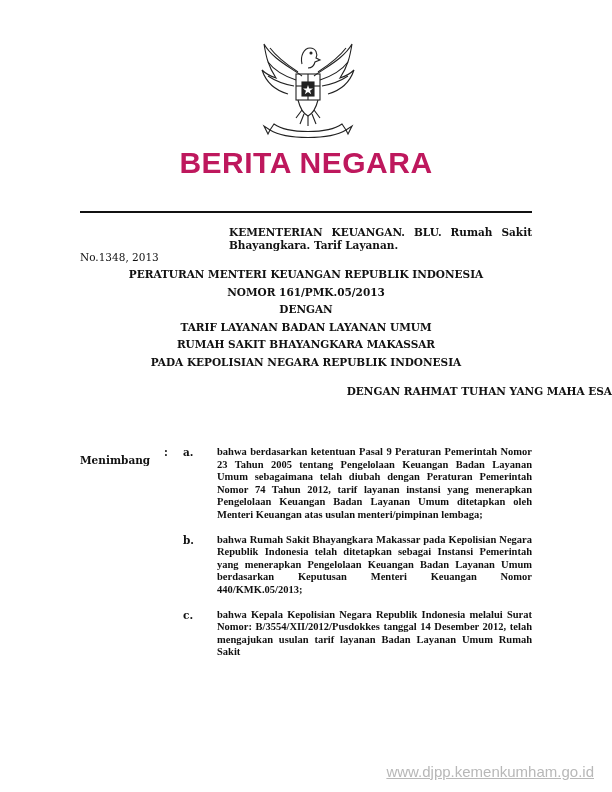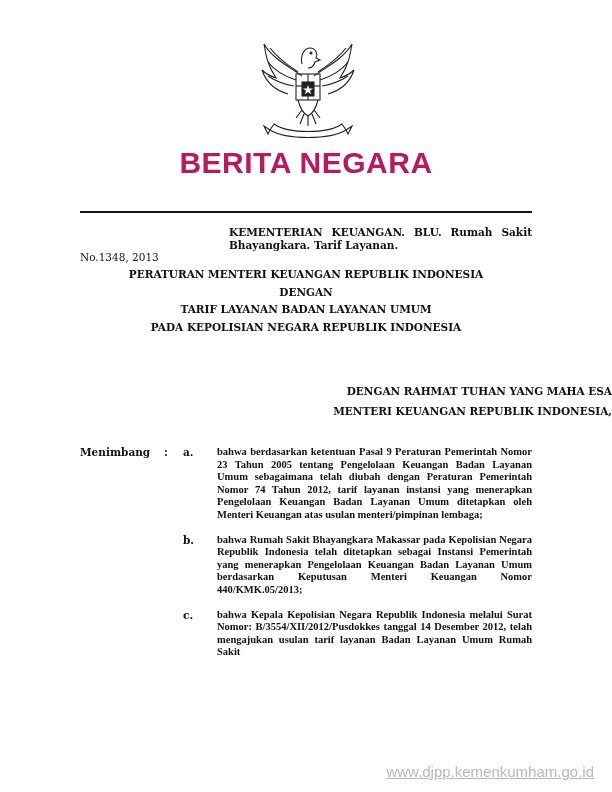--- a/index.html
+++ b/index.html
@@ -83,21 +83,21 @@
     .menimbang {
       position: absolute;
       top: 446px;
       left: 80px;
       width: 452px;
       font-weight: bold;
       font-size: 10.5px;
       line-height: 12.6px;
     }
     .mrow { position: relative; }
-    .mlabel { position: absolute; left: 0; top: 0; }
+    .mlabel { position: absolute; left: 0; top: 8px; }
     .mcolon { position: absolute; left: 84px; top: 0; }
     .item {
       position: relative;
       margin-left: 103px;
       padding-left: 34px;
       text-align: justify;
       margin-bottom: 12px;
     }
     .item .letter { position: absolute; left: 0; top: 0; }
     .item .text { display: block; text-align: justify; font-family: Liberation Serif, serif; }
@@ -150,28 +150,29 @@
 
   <div class="masthead l1">BERITA NEGARA</div>
 
   <div class="rule"></div>
 
   <div class="meta-no">No.1348, 2013</div>
   <div class="meta-desc">KEMENTERIAN KEUANGAN. BLU. Rumah Sakit Bhayangkara. Tarif Layanan.</div>
 
   <div class="center-block title">
     <div>PERATURAN MENTERI KEUANGAN REPUBLIK INDONESIA</div>
+    <div>NOMOR 161/PMK.05/2013</div>
     <div>DENGAN</div>
     <div>TARIF LAYANAN BADAN LAYANAN UMUM</div>
+    <div>RUMAH SAKIT BHAYANGKARA MAKASSAR</div>
     <div>PADA KEPOLISIAN NEGARA REPUBLIK INDONESIA</div>
   </div>
 
   <div class="center-block opening">
     <div>DENGAN RAHMAT TUHAN YANG MAHA ESA</div>
-    <div>MENTERI KEUANGAN REPUBLIK INDONESIA,</div>
   </div>
 
   <div class="menimbang">
     <div class="mrow">
       <span class="mlabel">Menimbang</span>
       <span class="mcolon">:</span>
     </div>
     <div class="item">
       <span class="letter">a.</span>
       <span class="text">bahwa berdasarkan ketentuan Pasal 9 Peraturan Pemerintah Nomor 23 Tahun 2005 tentang Pengelolaan Keuangan Badan Layanan Umum sebagaimana telah diubah dengan Peraturan Pemerintah Nomor 74 Tahun 2012, tarif layanan instansi yang menerapkan Pengelolaan Keuangan Badan Layanan Umum ditetapkan oleh Menteri Keuangan atas usulan menteri/pimpinan lembaga;</span>

